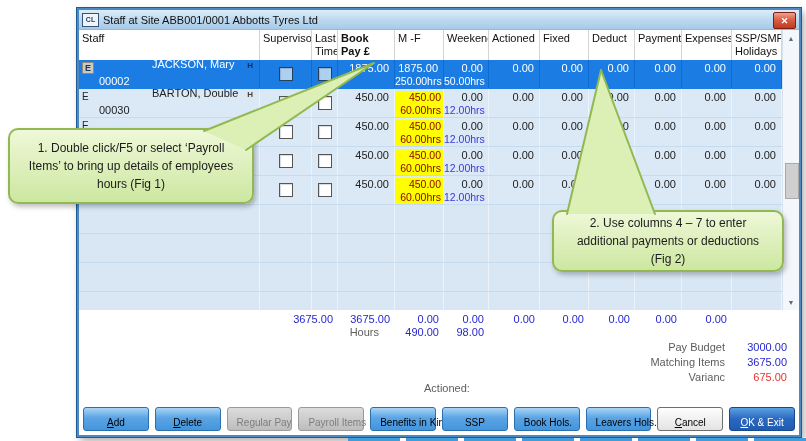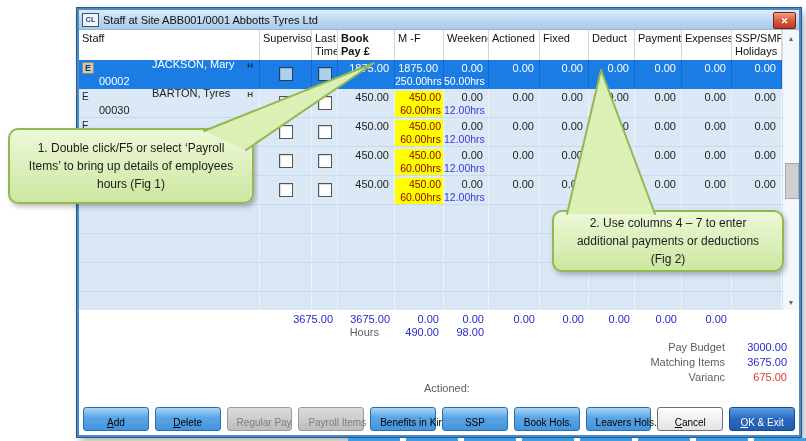--- a/index.html
+++ b/index.html
@@ -149,21 +149,21 @@
         <div class="cell num">0.00</div>
         <div class="cell num">0.00</div>
         <div class="cell num">0.00</div>
         <div class="cell num">0.00</div>
         <div class="cell num teal">0.00</div>
       </div>
       <div class="trow">
         <div class="cell staff">
           <span class="emark">E</span>
           <span class="scode">00030</span>
-          <span class="sname">BARTON, Tyres</span>
+          <span class="sname">BARTON, Double</span>
           <span class="hmark">H</span>
         </div>
         <div class="cell center">
           <div class="cbx"></div>
         </div>
         <div class="cell center">
           <div class="cbx"></div>
         </div>
         <div class="cell num">450.00</div>
         <div class="cell num">

